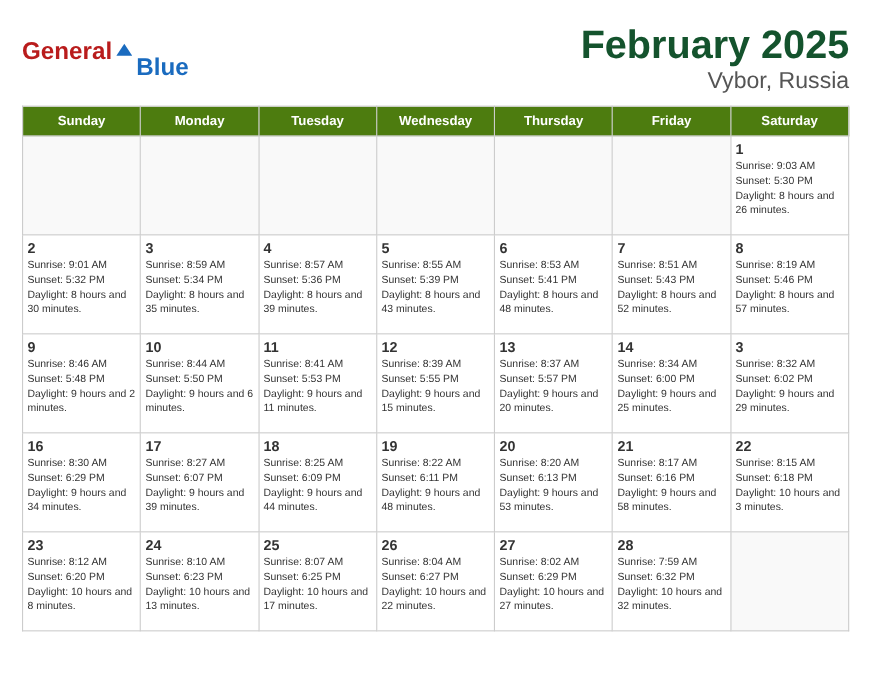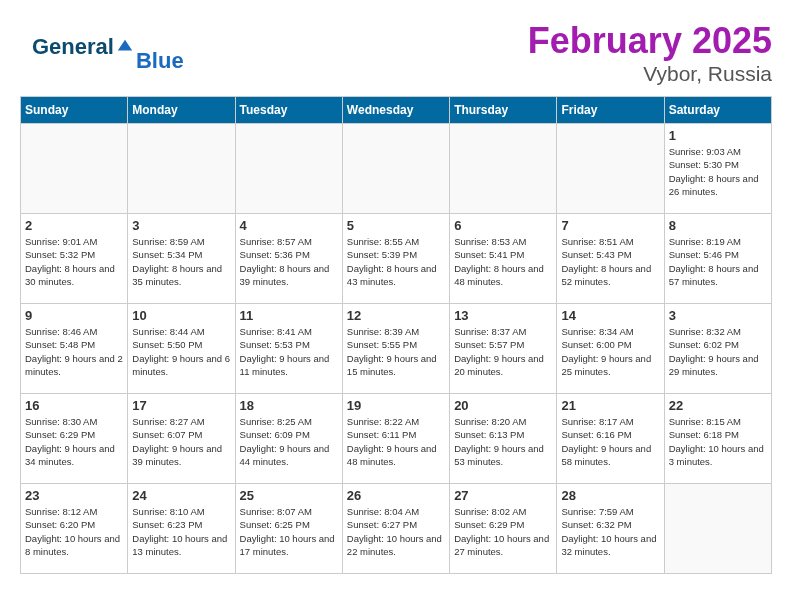--- a/index.html
+++ b/index.html
@@ -21,52 +21,52 @@
       flex-direction: column;
       align-items: flex-start;
     }
     .logo-text {
       display: flex;
       align-items: center;
       font-size: 22px;
       font-weight: bold;
       color: #333;
     }
-    .logo-general { color: #0c4a6e; margin-left: 12px; }
+    .logo-general { color: #b91c1c; }
     .logo-blue { color: #1a6bbf; margin-top: 28px; }
     .logo-icon {
       width: 18px;
       height: 18px;
       margin-left: 2px;
       margin-right: 2px;
     }
     .title-block {
       text-align: right;
     }
     .month-title {
       font-size: 36px;
       font-weight: bold;
-      color: #a21caf;
+      color: #14532d;
     }
     .location {
       font-size: 21px;
       color: #555;
     }
     .calendar {
       width: 100%;
       border-collapse: collapse;
       table-layout: fixed;
     }
     .calendar th {
-      background-color: #0369a1;
+      background-color: #4d7c0f;
       color: white;
       padding: 6px 4px;
       font-size: 12px;
       font-weight: bold;
-      text-align: left;
+      text-align: center;
       border: 1px solid #ccc;
     }
     .calendar td {
       border: 1px solid #ccc;
       vertical-align: top;
       padding: 4px;
       height: 90px;
       font-size: 10px;
       color: #333;
       background: #fff;

